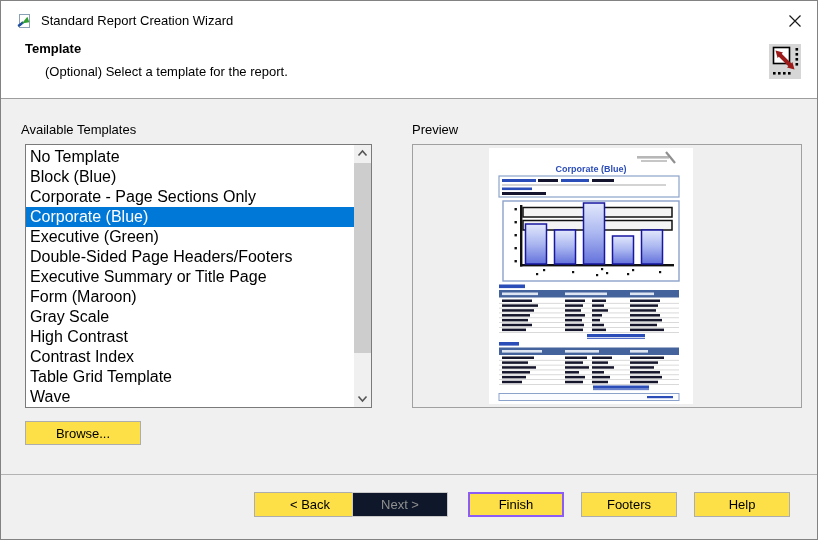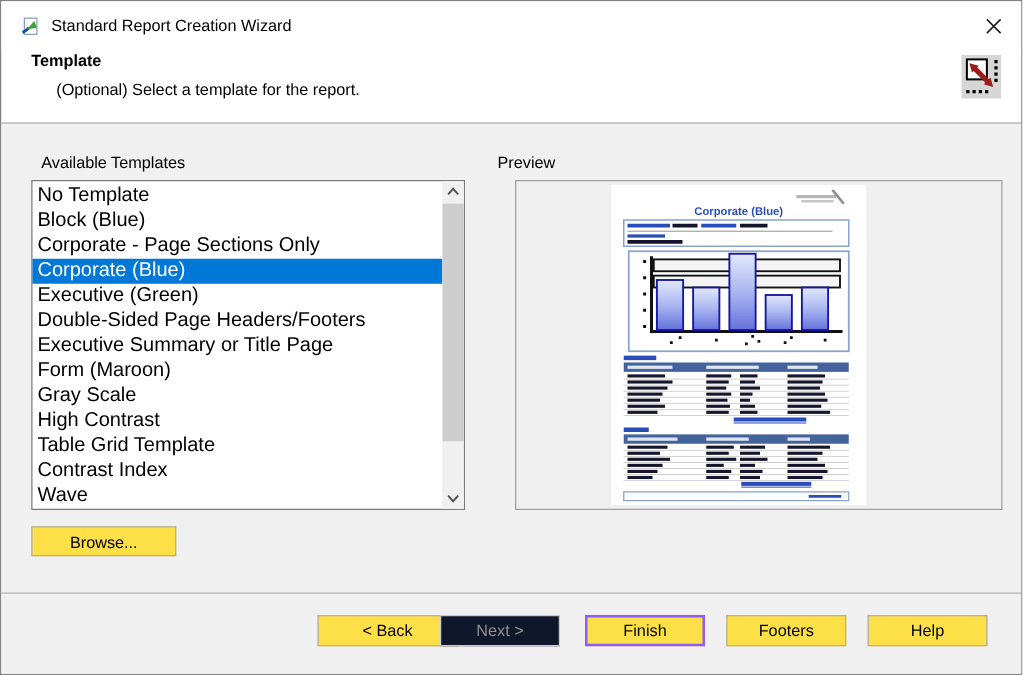--- a/index.html
+++ b/index.html
@@ -14,22 +14,22 @@
   .close-btn{position:absolute;right:10px;top:8px;width:24px;height:24px;background:none;border:none;padding:0;cursor:pointer;}
   .h-title{position:absolute;left:24px;top:40px;font-size:13px;font-weight:bold;}
   .h-sub{position:absolute;left:44px;top:63px;font-size:13px;}
   .wizard-icon{position:absolute;left:768px;top:43px;width:32px;height:35px;}
   .divider{position:absolute;left:0;top:97px;width:100%;height:1px;background:#9e9e9e;}
 
   
   .bodybg{position:absolute;left:0;top:98px;width:100%;height:442px;background:#f0f0f0;}
 
   .field-label{position:absolute;font-size:13px;}
-  .lbl-templates{left:32px;top:121px;text-align:right;}
-  .lbl-preview{left:397px;top:121px;}
+  .lbl-templates{left:20px;top:121px;text-align:right;}
+  .lbl-preview{left:411px;top:121px;}
 
   
   .listbox{position:absolute;left:24px;top:143px;width:347px;height:264px;box-sizing:border-box;
     background:#fff;border:1px solid #7a7a7a;}
   .list-items{position:absolute;left:0;top:2px;right:17px;}
   .list-item{height:20px;line-height:20px;padding-left:4px;font-size:16px;white-space:nowrap;overflow:hidden;}
   .list-item.selected{background:#0078d7;color:#fff;}
   .scrollbar{position:absolute;top:0;right:0;width:17px;height:100%;background:#f0f0f0;}
   .sb-btn{position:absolute;left:0;width:17px;height:17px;background:#f0f0f0;}
   .sb-up{top:0;} .sb-down{bottom:0;}
@@ -108,22 +108,22 @@
         <div class="list-item">No Template</div>
         <div class="list-item">Block (Blue)</div>
         <div class="list-item">Corporate - Page Sections Only</div>
         <div class="list-item selected">Corporate (Blue)</div>
         <div class="list-item">Executive (Green)</div>
         <div class="list-item">Double-Sided Page Headers/Footers</div>
         <div class="list-item">Executive Summary or Title Page</div>
         <div class="list-item">Form (Maroon)</div>
         <div class="list-item">Gray Scale</div>
         <div class="list-item">High Contrast</div>
+        <div class="list-item">Contrast Index</div>
         <div class="list-item">Table Grid Template</div>
-        <div class="list-item">Contrast Index</div>
         <div class="list-item">Wave</div>
       </div>
     <div class="scrollbar">
       <div class="sb-btn sb-up">
         <svg viewBox="0 0 17 17" width="17" height="17">
             <polyline points="4.5,10.5 8.5,6 12.5,10.5" stroke="#555555" stroke-width="1.6" fill="none"></polyline>
           </svg>
       </div>
       <div class="sb-thumb"></div>
       <div class="sb-btn sb-down">

